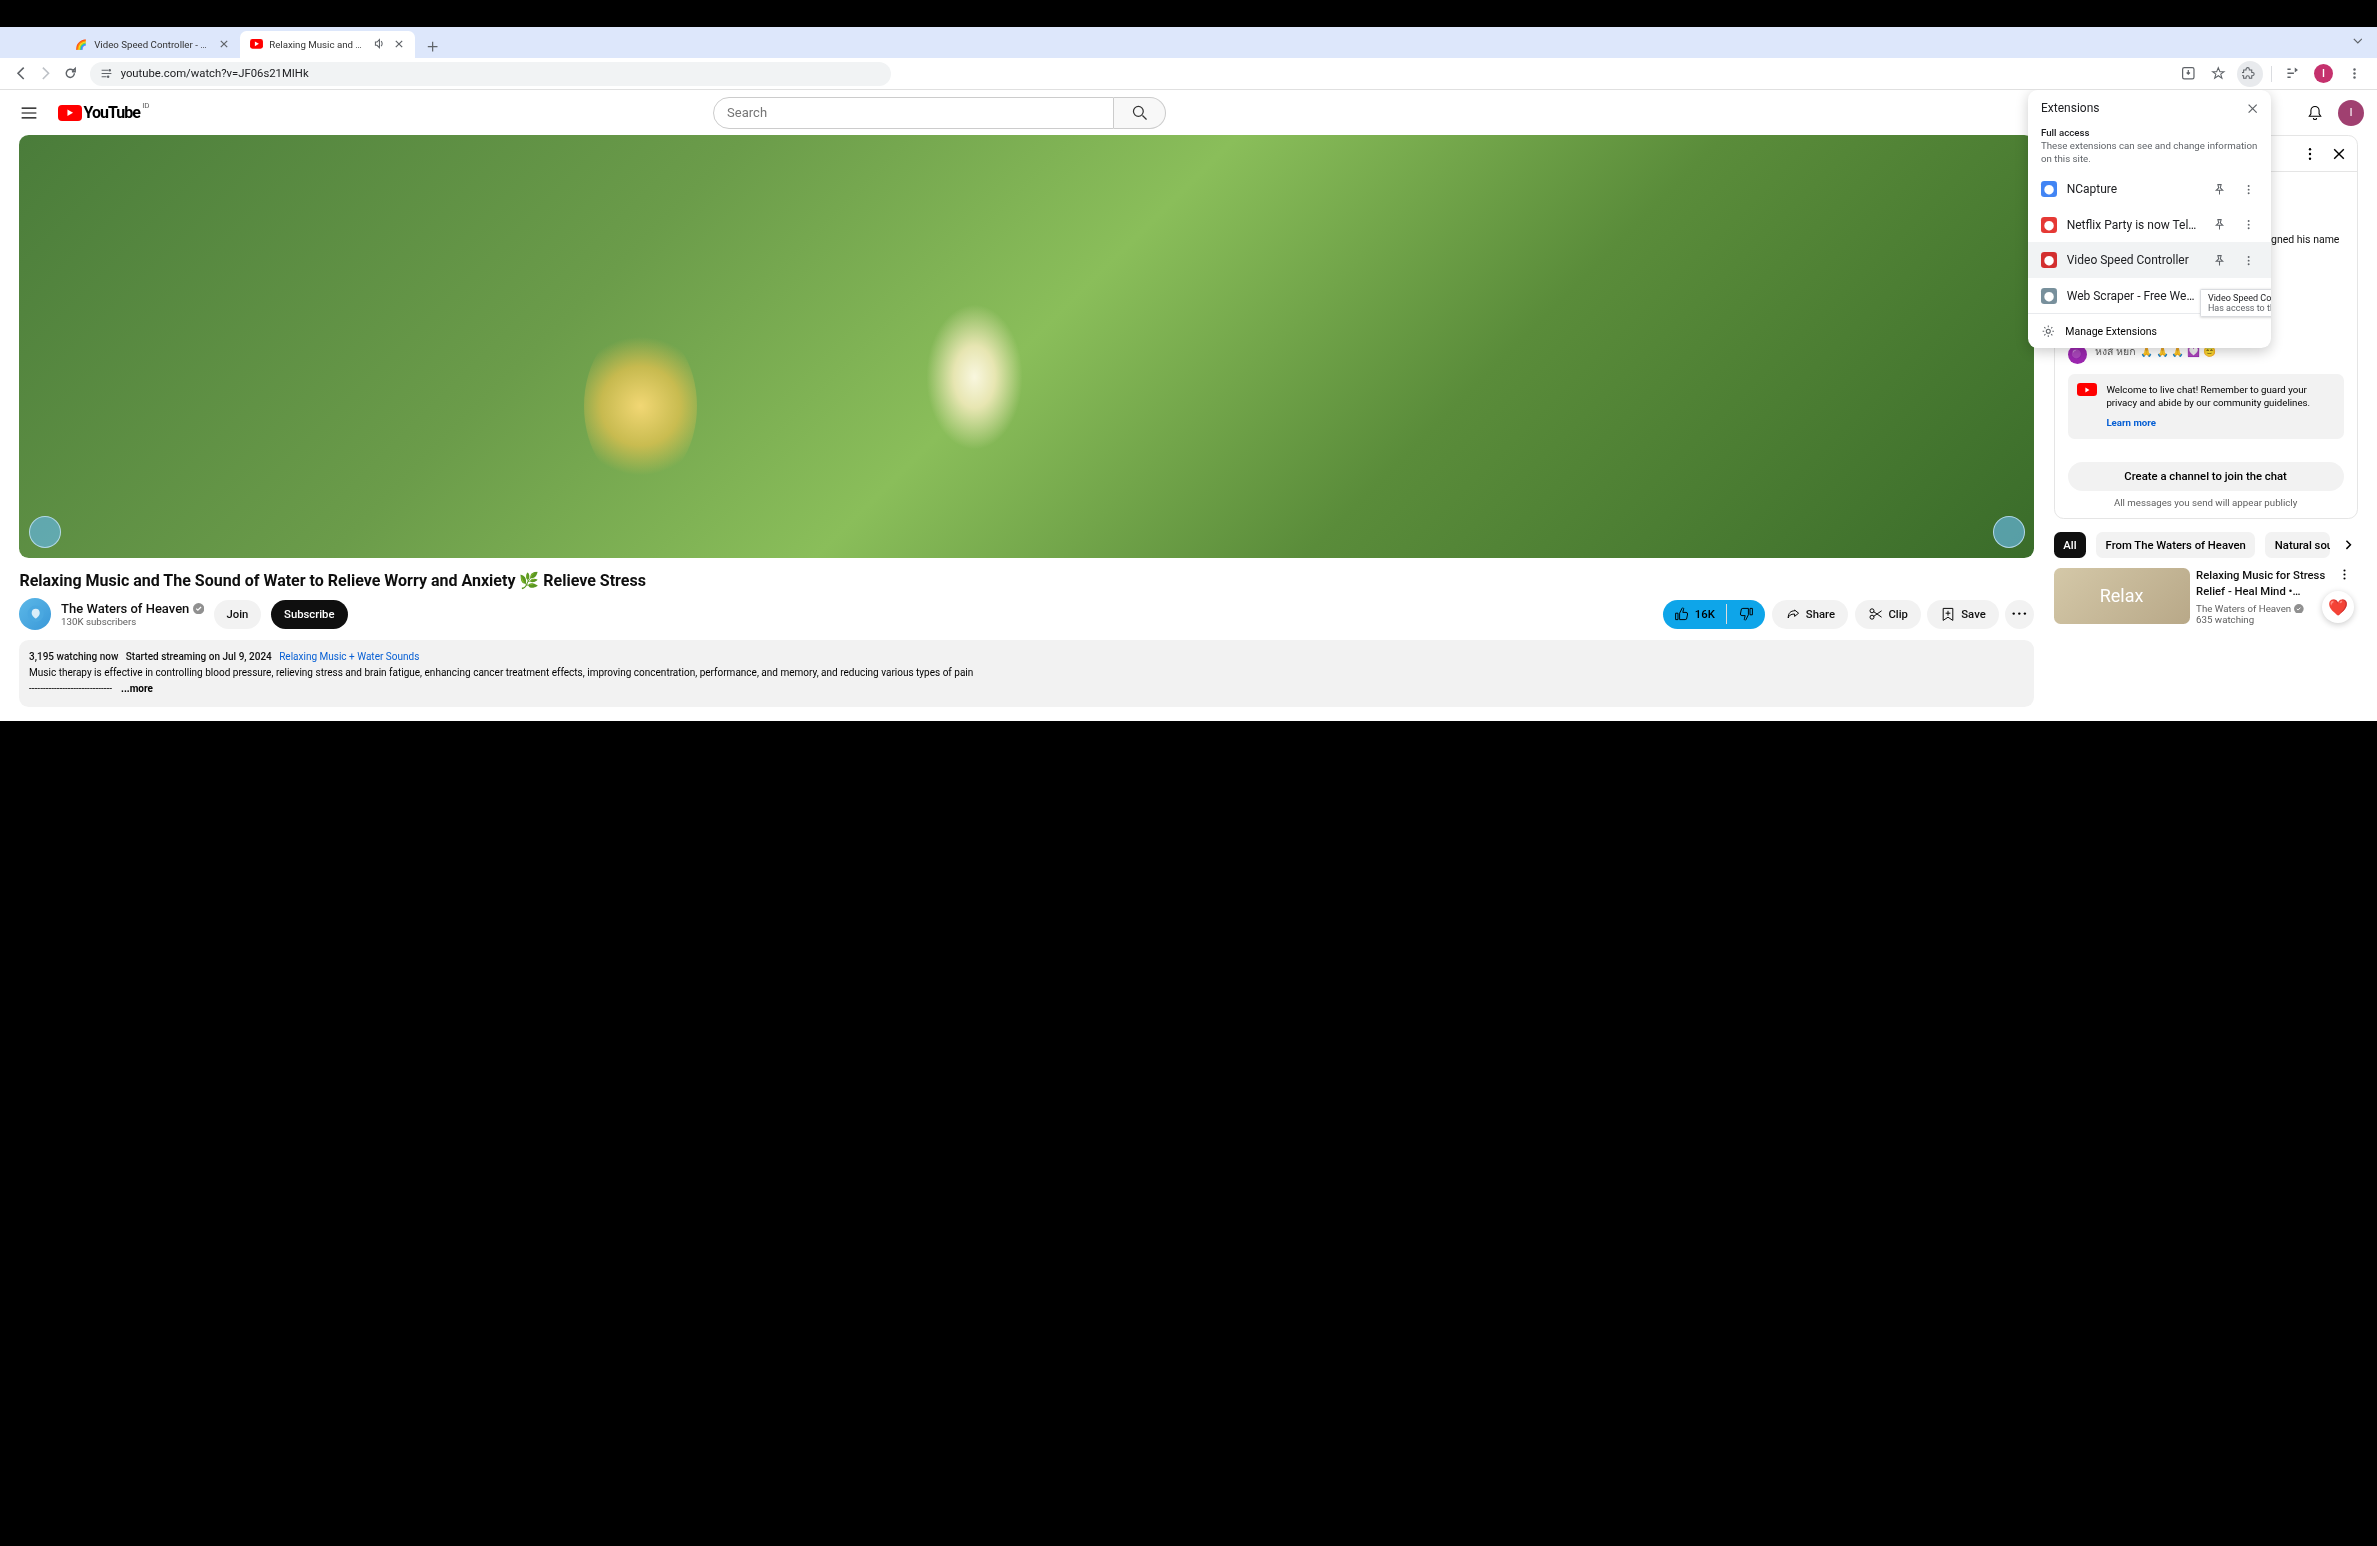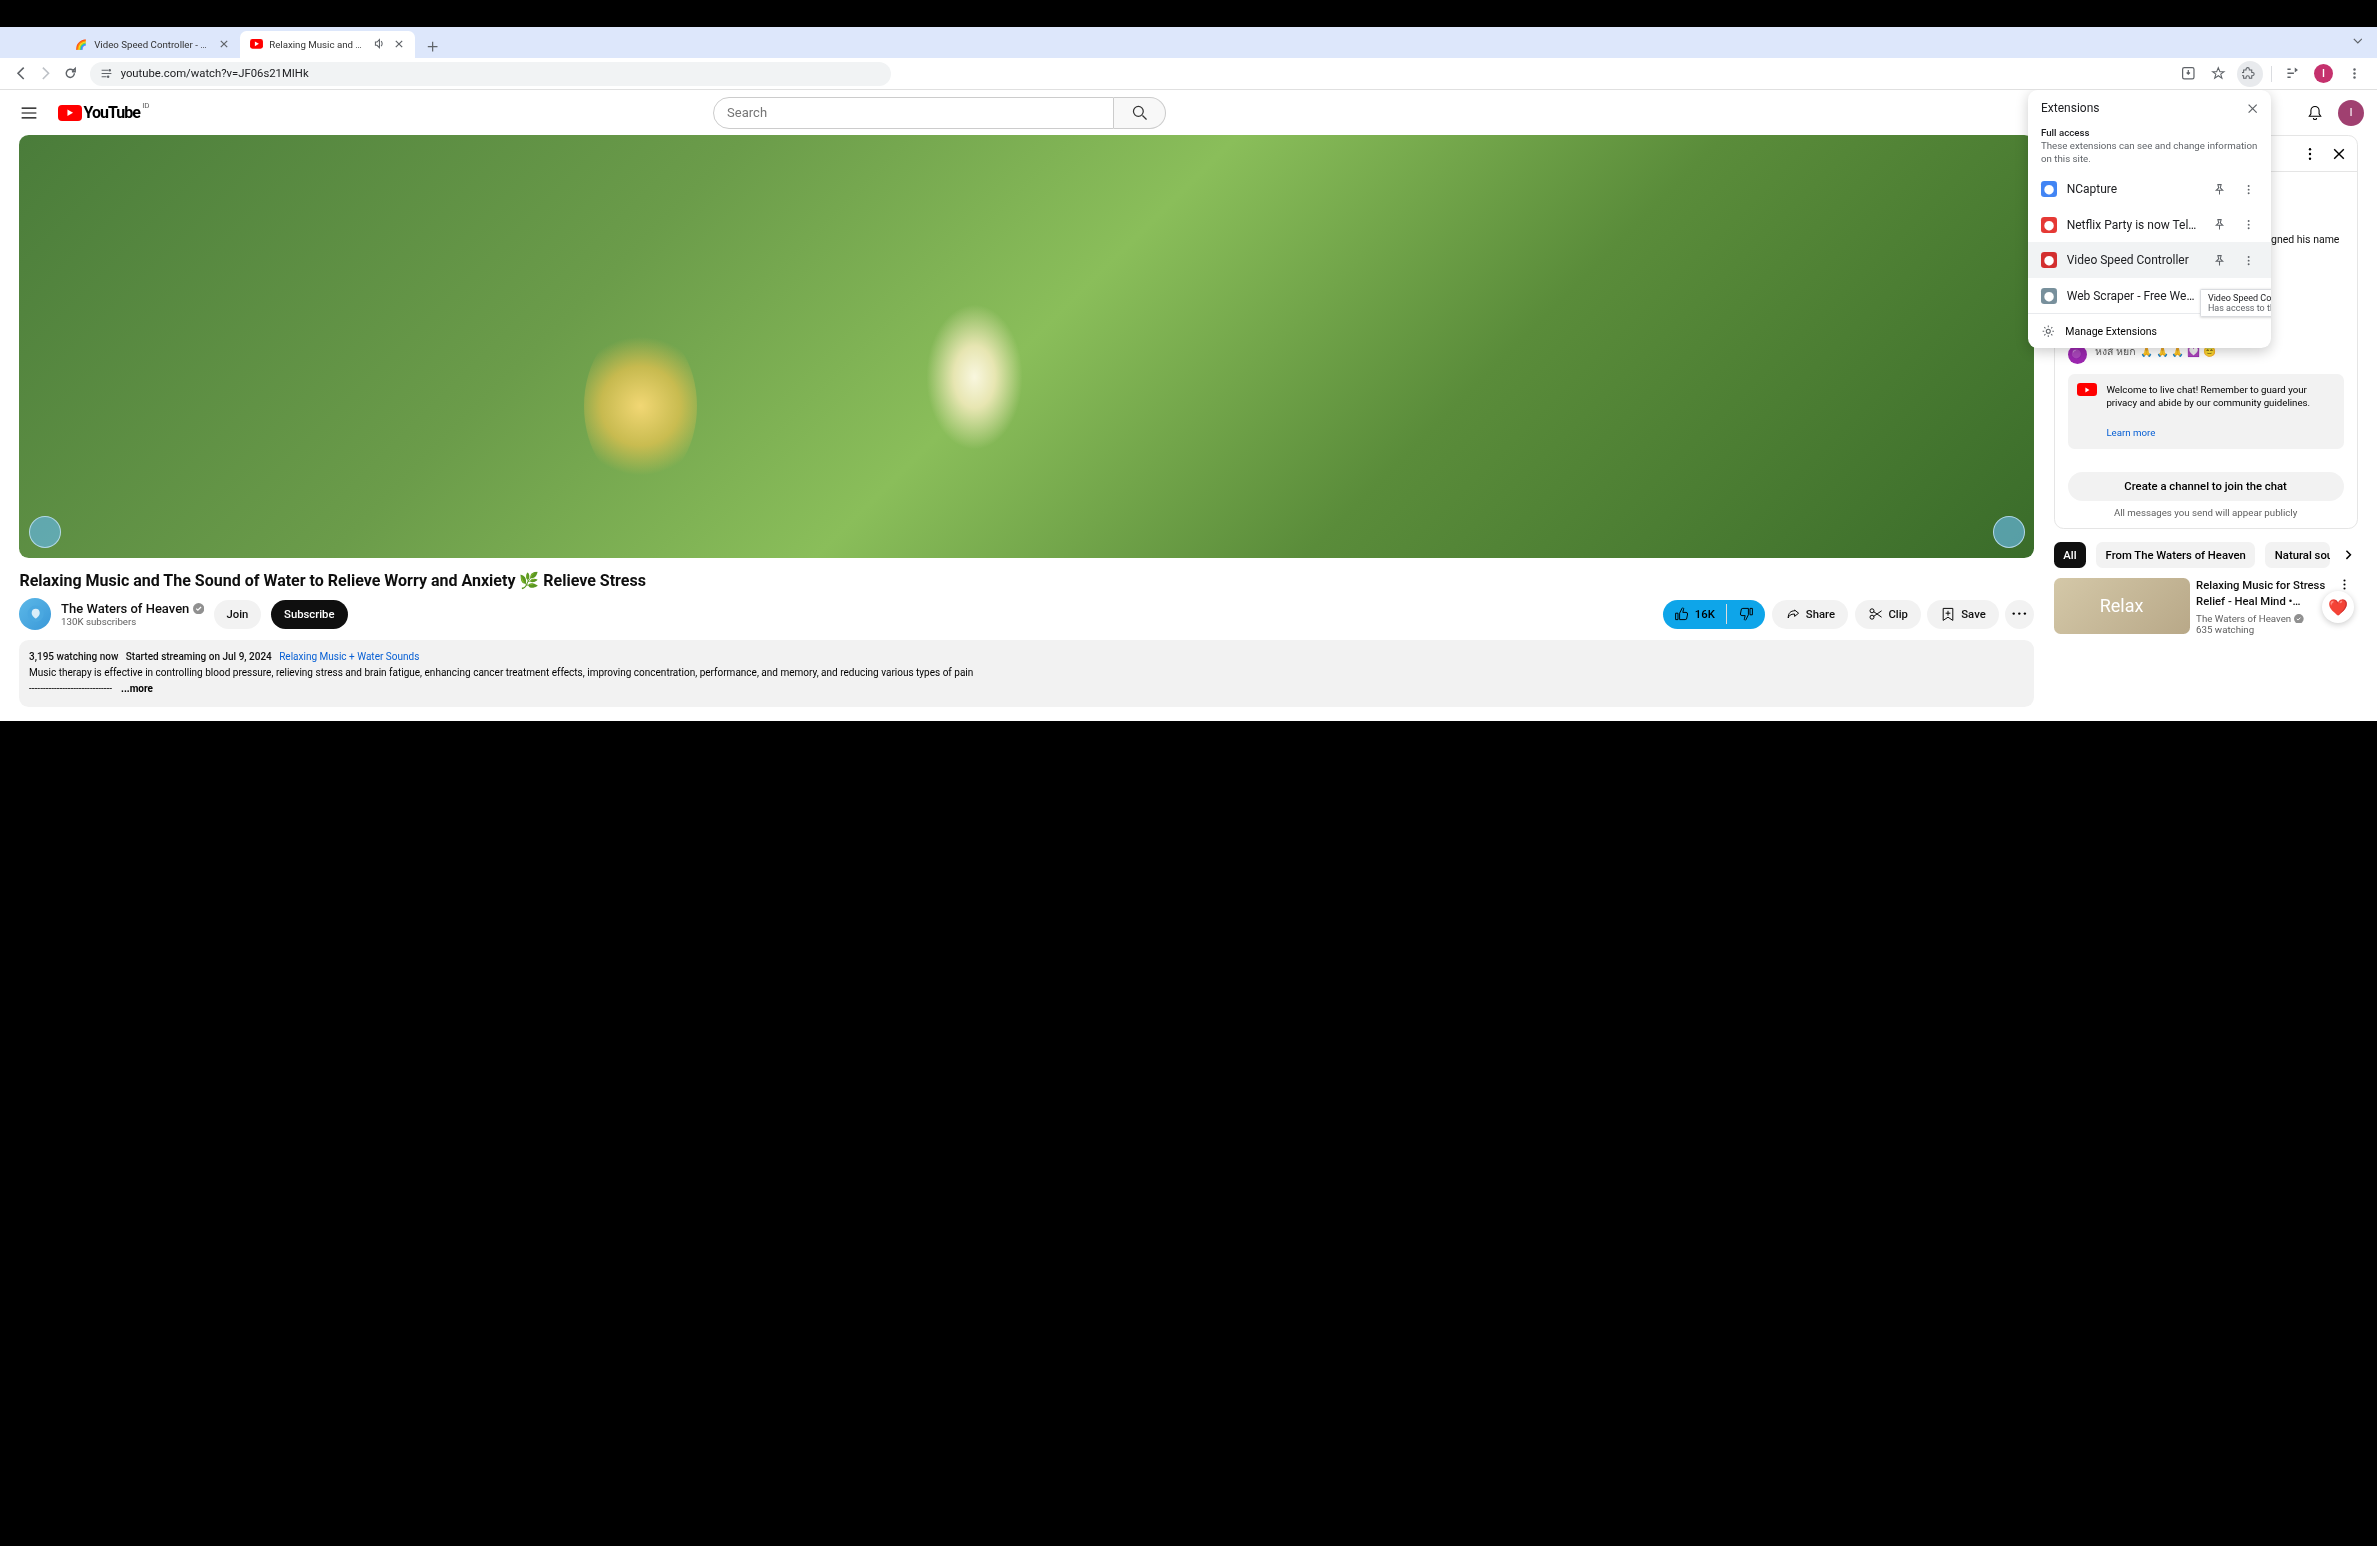--- a/index.html
+++ b/index.html
@@ -73,21 +73,21 @@
 .chat-panel{border:0.8px solid #e5e5e5;border-radius:9.7px;overflow:hidden;margin-bottom:13px}
 .chat-header{height:36px;display:flex;align-items:center;justify-content:flex-end;padding:0 9.7px;gap:6.5px;border-bottom:0.8px solid #e5e5e5}
 .chat-body{padding:6.5px 13px;max-height:291px;overflow:hidden;font-size:10.5px}
 .chat-msg{display:flex;gap:8px;padding:3.2px 0;align-items:flex-start}
 .chat-av{width:19.4px;height:19.4px;border-radius:50%;flex-shrink:0;display:flex;align-items:center;justify-content:center;font-size:9px;color:#fff}
 .chat-text{flex:1;line-height:14.6px}
 .chat-user{color:#606060;margin-right:4.9px}
 .chat-msg-text{color:#0f0f0f}
 .chat-welcome{background:#f2f2f2;border-radius:6.5px;padding:9.7px;margin:6.5px 0;display:flex;gap:9.7px;font-size:9.7px;line-height:13px}
 .chat-welcome-icon{width:19.4px;height:13px;background:#ff0000;border-radius:3.2px;flex-shrink:0;display:flex;align-items:center;justify-content:center}
-.learn-more{color:#065fd4;font-weight:400;margin-top:17px;cursor:pointer}
+.learn-more{color:#065fd4;font-weight:700;margin-top:7px;cursor:pointer}
 .chat-cta{margin:9.7px 13px 6.5px;height:29px;background:#f2f2f2;border-radius:14.6px;display:flex;align-items:center;justify-content:center;font-size:11.3px;font-weight:500;cursor:pointer}
 .chat-footer{text-align:center;font-size:9.7px;color:#606060;padding:0 0 9.7px}
 
 .heart-fab{position:absolute;right:22.6px;top:501px;width:32px;height:32px;border-radius:50%;background:#fff;box-shadow:0 1.6px 6.5px rgba(0,0,0,0.2);display:flex;align-items:center;justify-content:center;font-size:16px}
 
 .chips{display:flex;gap:9.7px;align-items:center;margin-bottom:9.7px}
 .chip{height:26px;padding:0 9.7px;border-radius:6.5px;background:#f2f2f2;font-size:11.3px;font-weight:500;display:flex;align-items:center;cursor:pointer;white-space:nowrap}
 .chip.active{background:#0f0f0f;color:#fff}
 .chip-nav{width:26px;height:26px;display:flex;align-items:center;justify-content:center;cursor:pointer}
 

